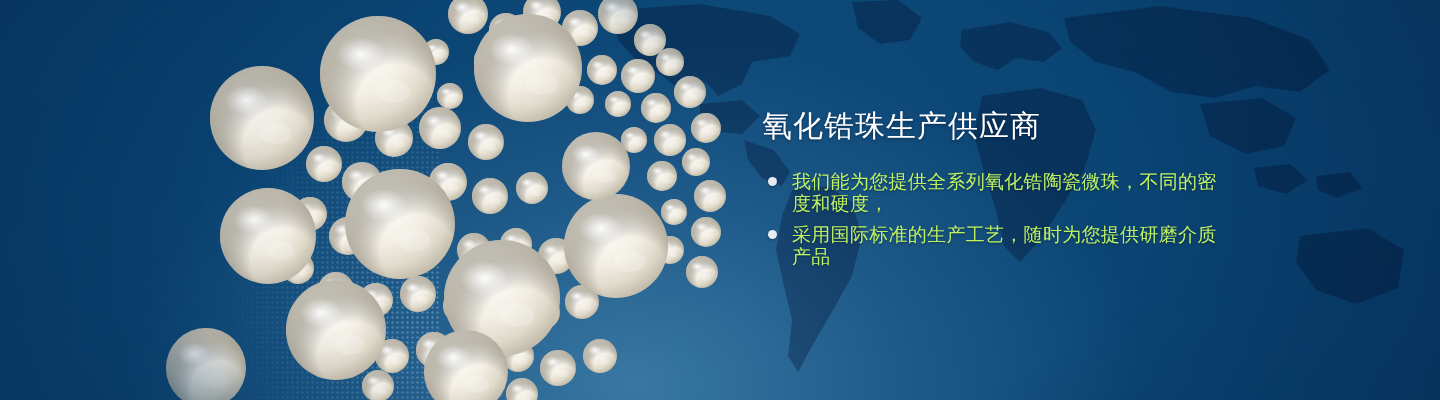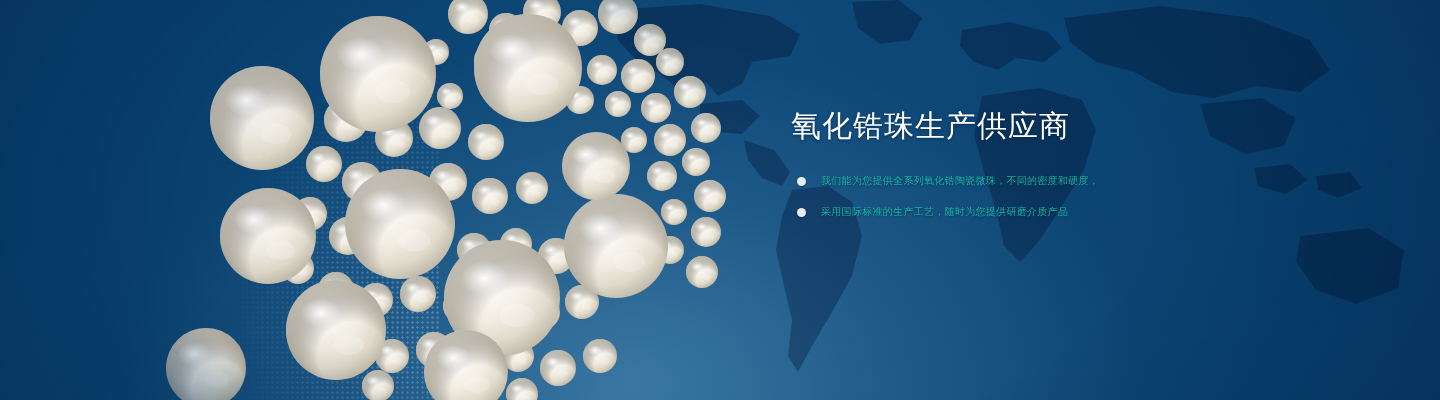--- a/index.html
+++ b/index.html
@@ -66,21 +66,21 @@
     background-size: 5px 5px;
     -webkit-mask-image: radial-gradient(ellipse 250px 330px at 95% 78%, #000 6%, rgba(0,0,0,0.55) 42%, rgba(0,0,0,0) 78%);
     mask-image: radial-gradient(ellipse 250px 330px at 95% 78%, #000 6%, rgba(0,0,0,0.55) 42%, rgba(0,0,0,0) 78%);
     opacity: 0.85;
   }
   .beads { position: absolute; inset: 0; }
 
   
   .copy {
     position: absolute;
-    left: 791px;
+    left: 762px;
     top: 108px;
     width: 470px;
   }
   .headline {
     margin: 0;
     font-size: 30px;
     font-weight: 400;
     letter-spacing: 1px;
     line-height: 1.2;
     color: #ffffff;
@@ -89,23 +89,23 @@
   }
   .bullets {
     list-style: none;
     margin: 26px 0 0 0;
     padding: 0;
   }
   .bullet {
     position: relative;
     padding-left: 30px;
     margin-bottom: 9px;
-    font-size: 10px;
+    font-size: 19px;
     line-height: 22px;
-    color: #14b8a6;
+    color: #bef264;
     text-shadow: 0 1px 2px rgba(0,20,44,0.5);
     letter-spacing: 0.3px;
   }
   .bullet:last-child { margin-bottom: 0; }
   .dot {
     position: absolute;
     left: 6px;
     top: 7px;
     width: 9px;
     height: 9px;

